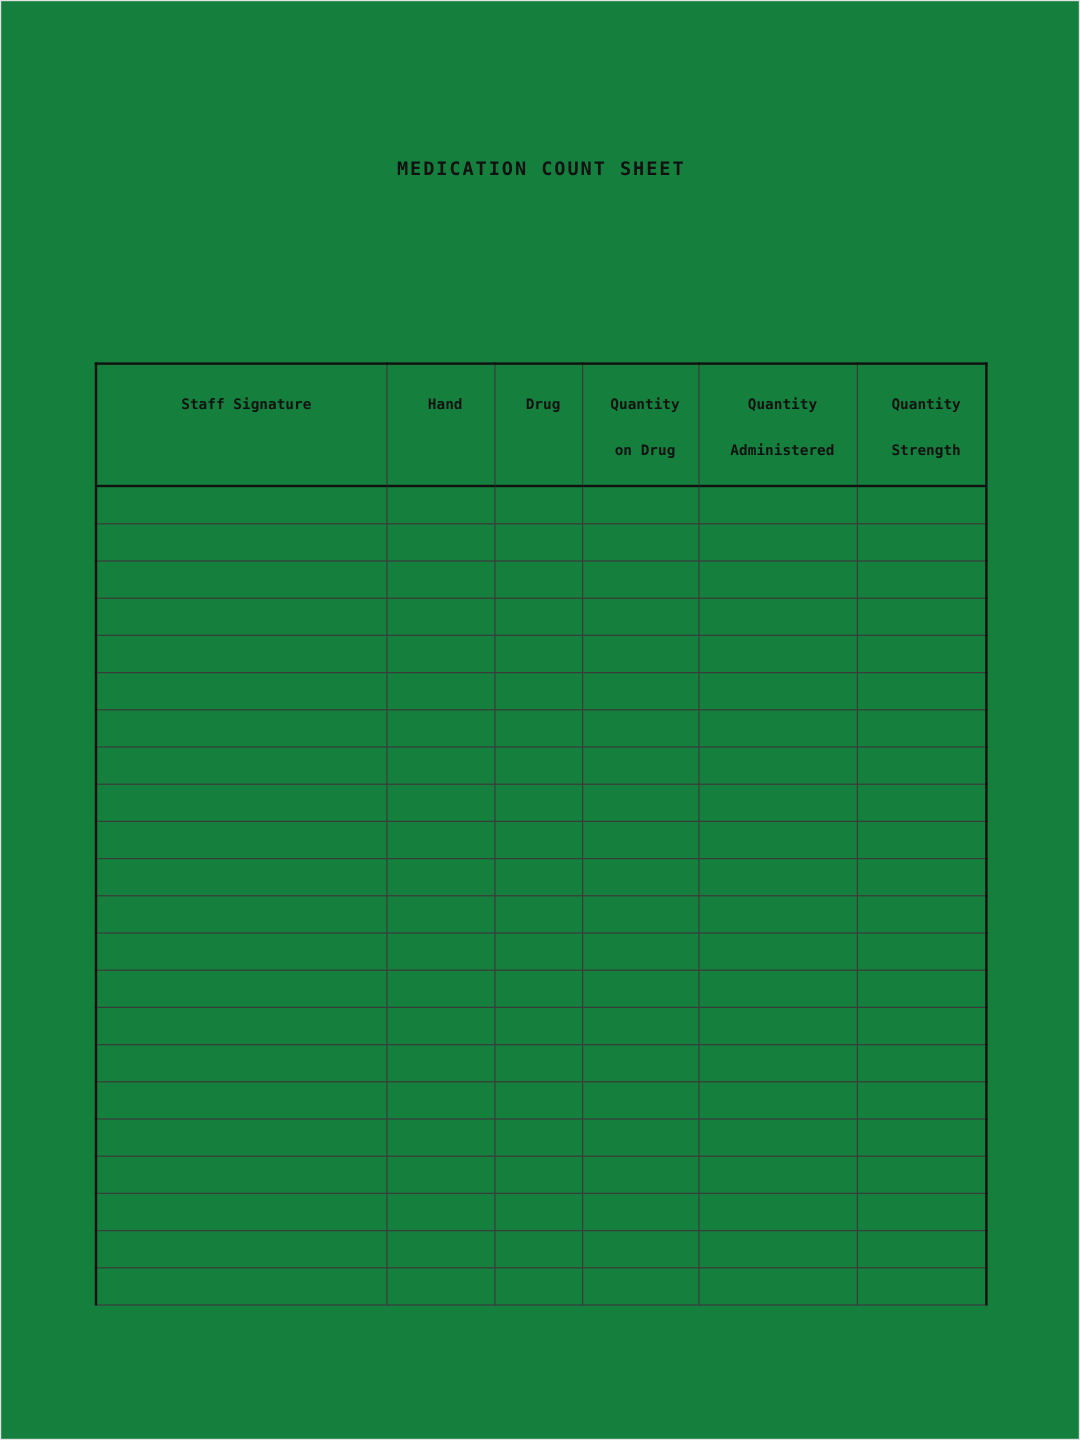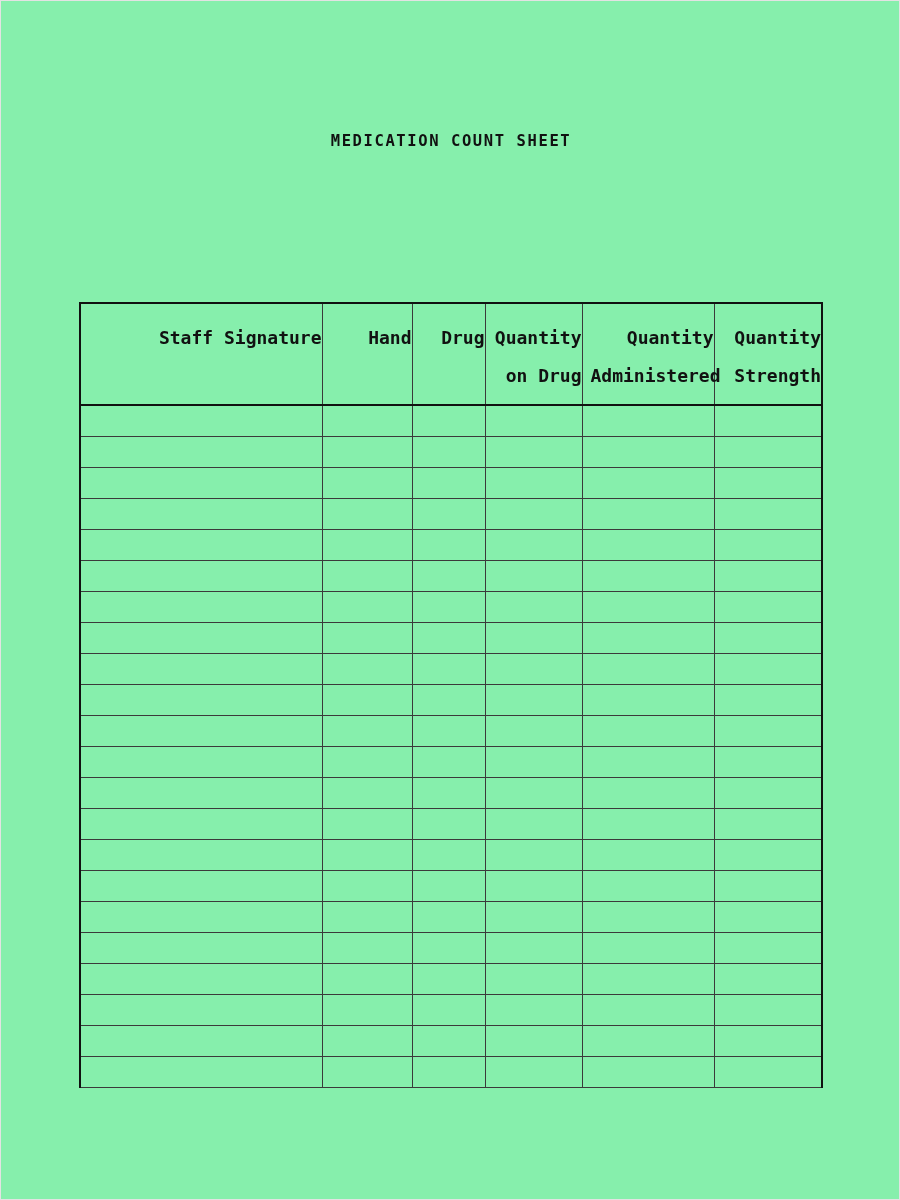--- a/index.html
+++ b/index.html
@@ -6,21 +6,21 @@
   html, body {
     margin: 0;
     padding: 0;
     background: #ffffff;
   }
 
   .page {
     position: relative;
     width: 900px;
     height: 1200px;
-    background: #86efac;
+    background: #15803d;
     box-sizing: border-box;
     border: 1px solid #e3e3e3;
     overflow: hidden;
     font-family: "DejaVu Sans Mono", "Liberation Mono", monospace;
     color: #111111;
   }
 
   
   .doc-title {
     position: absolute;
@@ -91,24 +91,24 @@
   .count-table th,
   .count-table td {
     border: 1px solid #3a3a3a;
     padding: 0;
     margin: 0;
   }
 
   .count-table thead th {
     height: 66px;
     vertical-align: top;
-    text-align: right;
+    text-align: center;
     padding: 5px 0 0 8px;
     font-family: "DejaVu Sans Mono", "Liberation Mono", monospace;
-    font-size: 18px;
+    font-size: 12px;
     font-weight: bold;
     line-height: 19px;
     white-space: pre-line;
     border-bottom: 2px solid #111111;
   }
 
   .count-table tbody td {
     height: 30px;
   }
 

